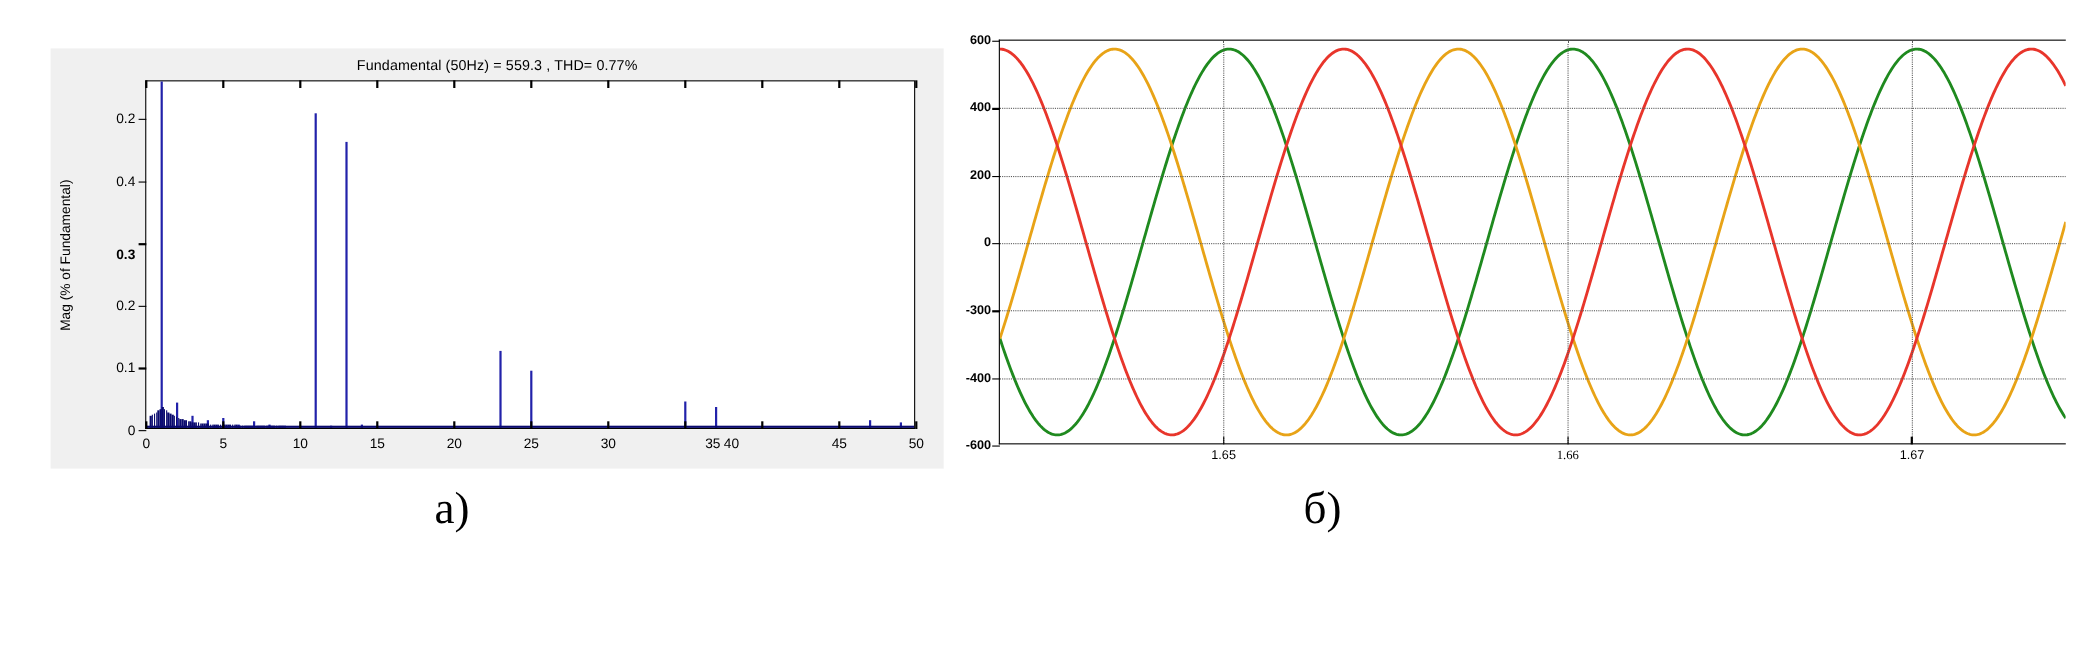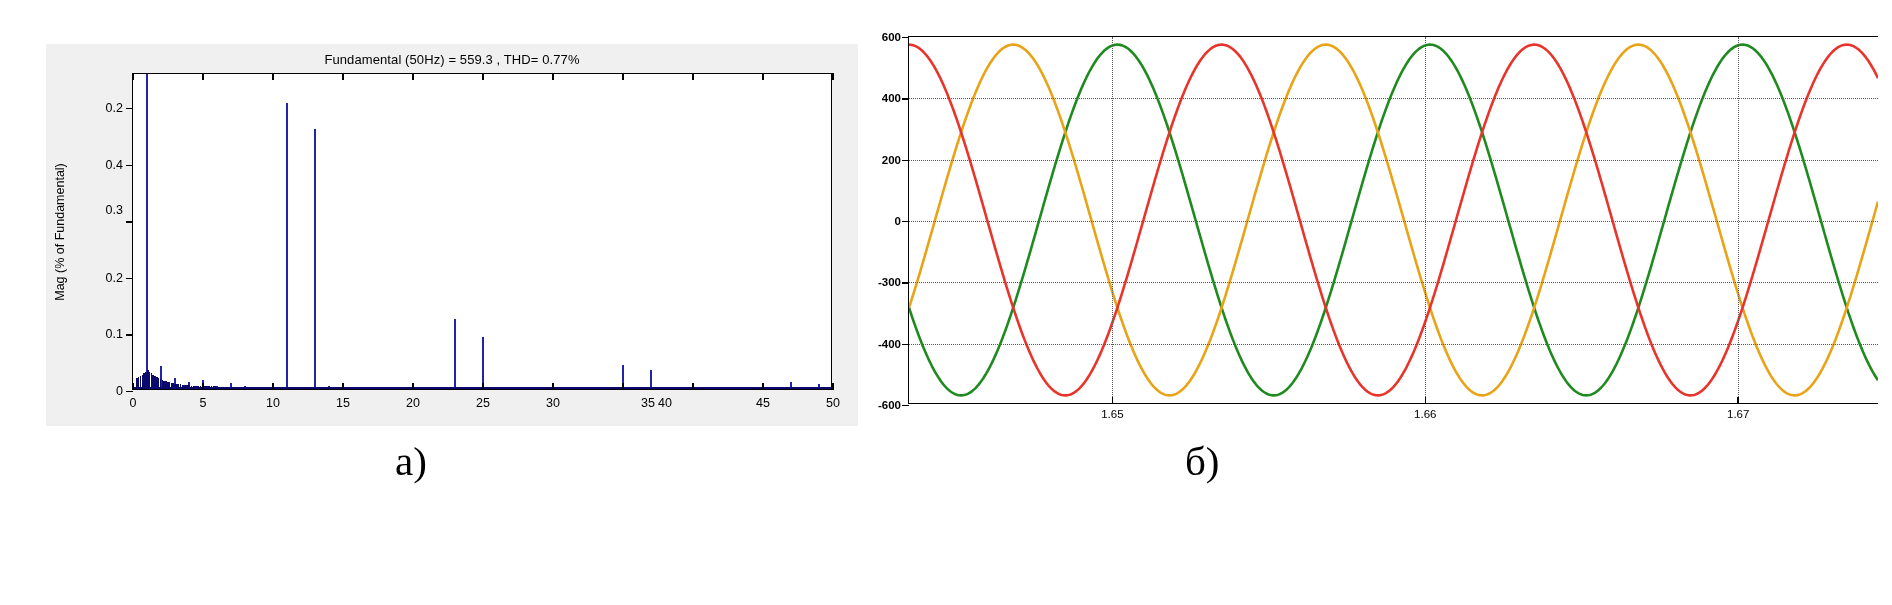--- a/index.html
+++ b/index.html
@@ -146,21 +146,21 @@
           <div class="noise" style="left: 119.56px; width: 1.5px; height: 2.29128px;"></div>
           <div class="noise" style="left: 121.38px; width: 1.5px; height: 2.28844px;"></div>
           <div class="noise" style="left: 123.2px; width: 1.5px; height: 2.2859px;"></div>
         </div>
     <div class="ytick" style="top: 317px;"></div>
         <div class="ytick" style="top: 260.393px;"></div>
         <div class="ylab" style="top: 260.393px;">0.1</div>
         <div class="ytick" style="top: 203.786px;"></div>
         <div class="ylab" style="top: 203.786px;">0.2</div>
         <div class="ytick" style="top: 147.179px;"></div>
-        <div class="ylab" style="top: 136px;">0.3</div>
+        <div class="ylab" style="top: 157px; font-weight: bold;">0.3</div>
         <div class="ytick" style="top: 90.5714px;"></div>
         <div class="ylab" style="top: 90.5714px;">0.4</div>
         <div class="ytick" style="top: 33.9643px;"></div>
         <div class="ylab" style="top: 33.9643px;">0.2</div>
         <div class="ylab" style="top: 317px;">0</div>
         <div class="xtick" style="left: -0.7px;"></div>
         <div class="xticktop" style="left: -0.7px;"></div>
         <div class="xlab" style="left: 0px;">0</div>
         <div class="xtick" style="left: 69.3px;"></div>
         <div class="xticktop" style="left: 69.3px;"></div>
@@ -224,21 +224,21 @@
         <div class="wy-lab" style="top: 184px;">0</div>
         <div class="wy-tick" style="top: 122.667px;"></div>
         <div class="wy-lab" style="top: 122.667px;">200</div>
         <div class="wy-tick" style="top: 61.3333px;"></div>
         <div class="wy-lab" style="top: 61.3333px;">400</div>
         <div class="wy-tick" style="top: 0px;"></div>
         <div class="wy-lab" style="top: 0px;">600</div>
         <div class="wx-tick" style="left: 202.687px;"></div>
         <div class="wx-lab" style="left: 203.387px;">1.65</div>
         <div class="wx-tick" style="left: 515.59px;"></div>
-        <div class="wx-lab" style="left: 516.29px;">1.66</div>
+        <div class="wx-lab" style="left: 516.29px; font-family: Liberation Serif, serif;">1.66</div>
         <div class="wx-tick" style="left: 828.494px;"></div>
         <div class="wx-lab" style="left: 829.194px;">1.67</div>
       </div>
   </div>
 
   <div class="caption" id="caption-a">а)</div>
   <div class="caption" id="caption-b">б)</div>
 
 </div>
 

